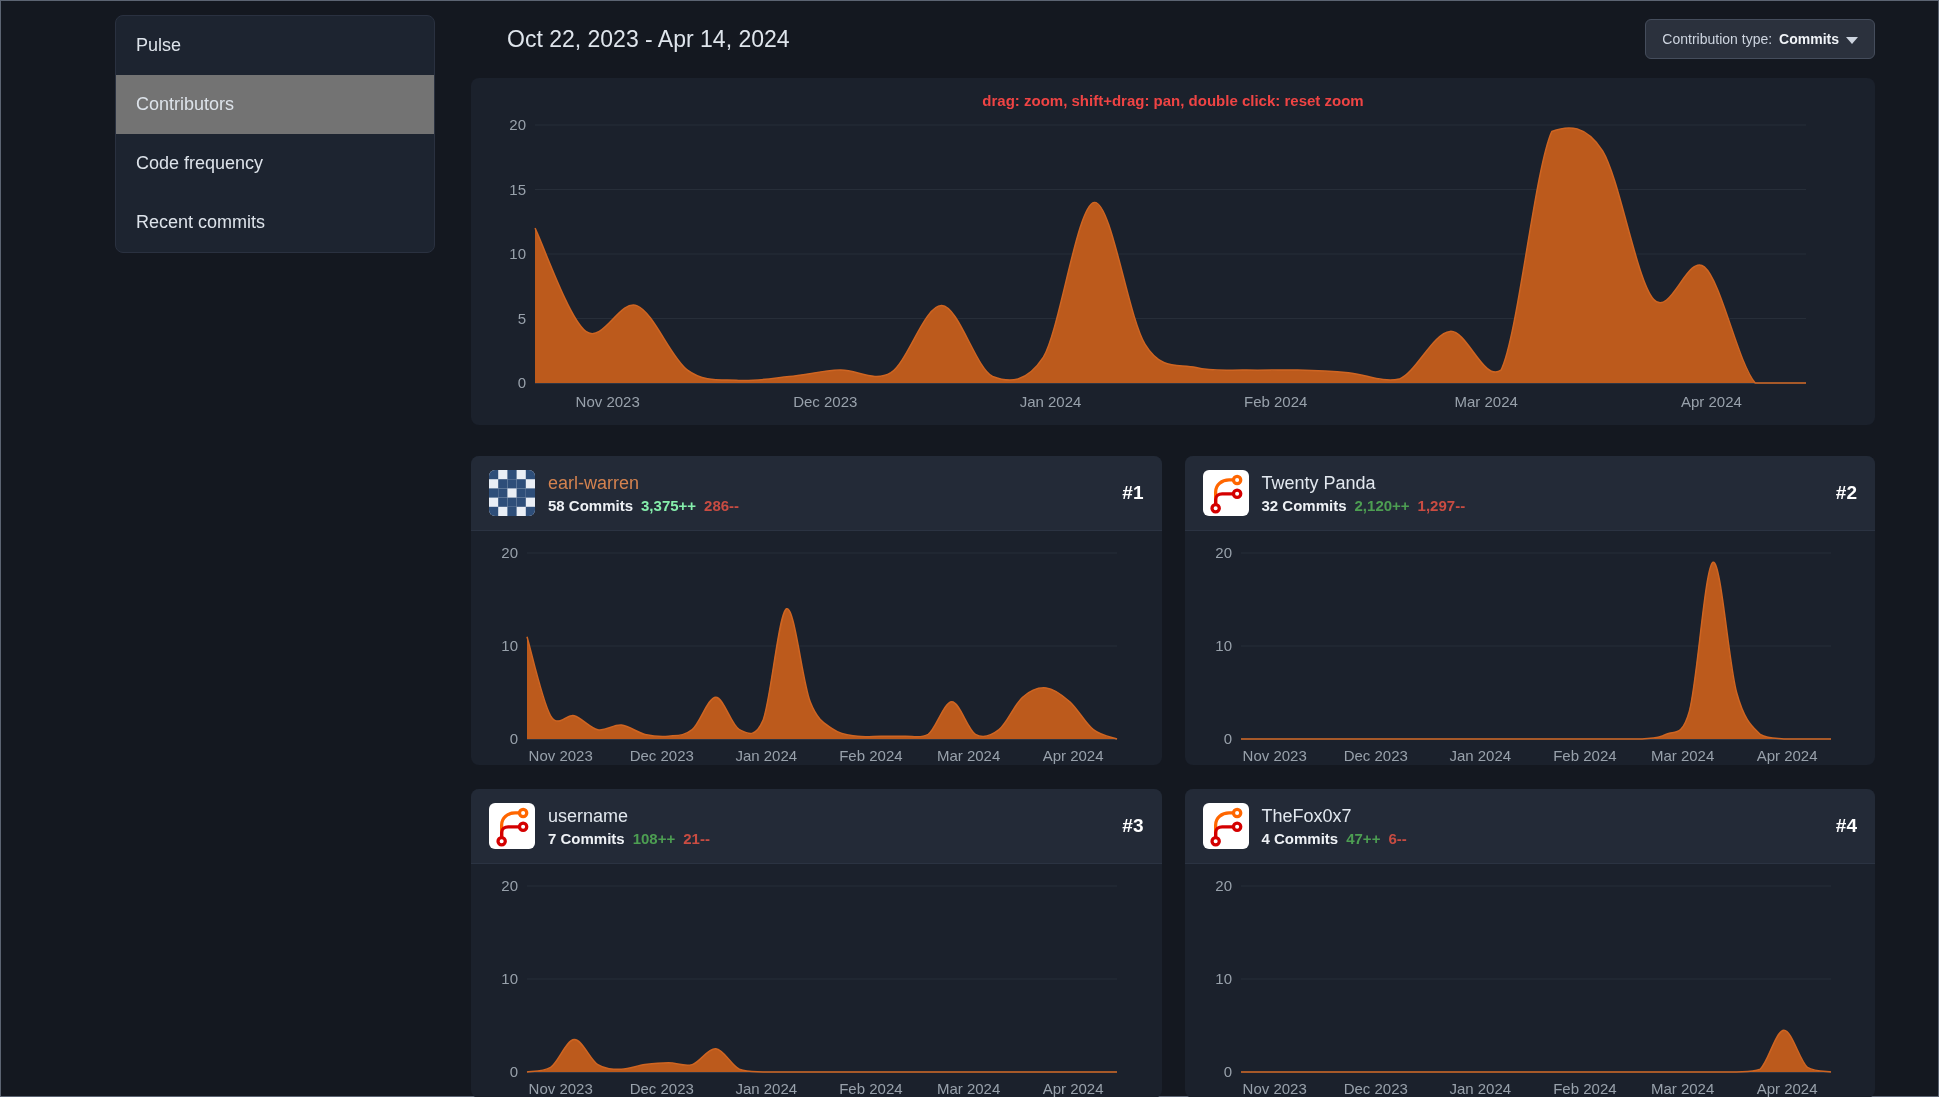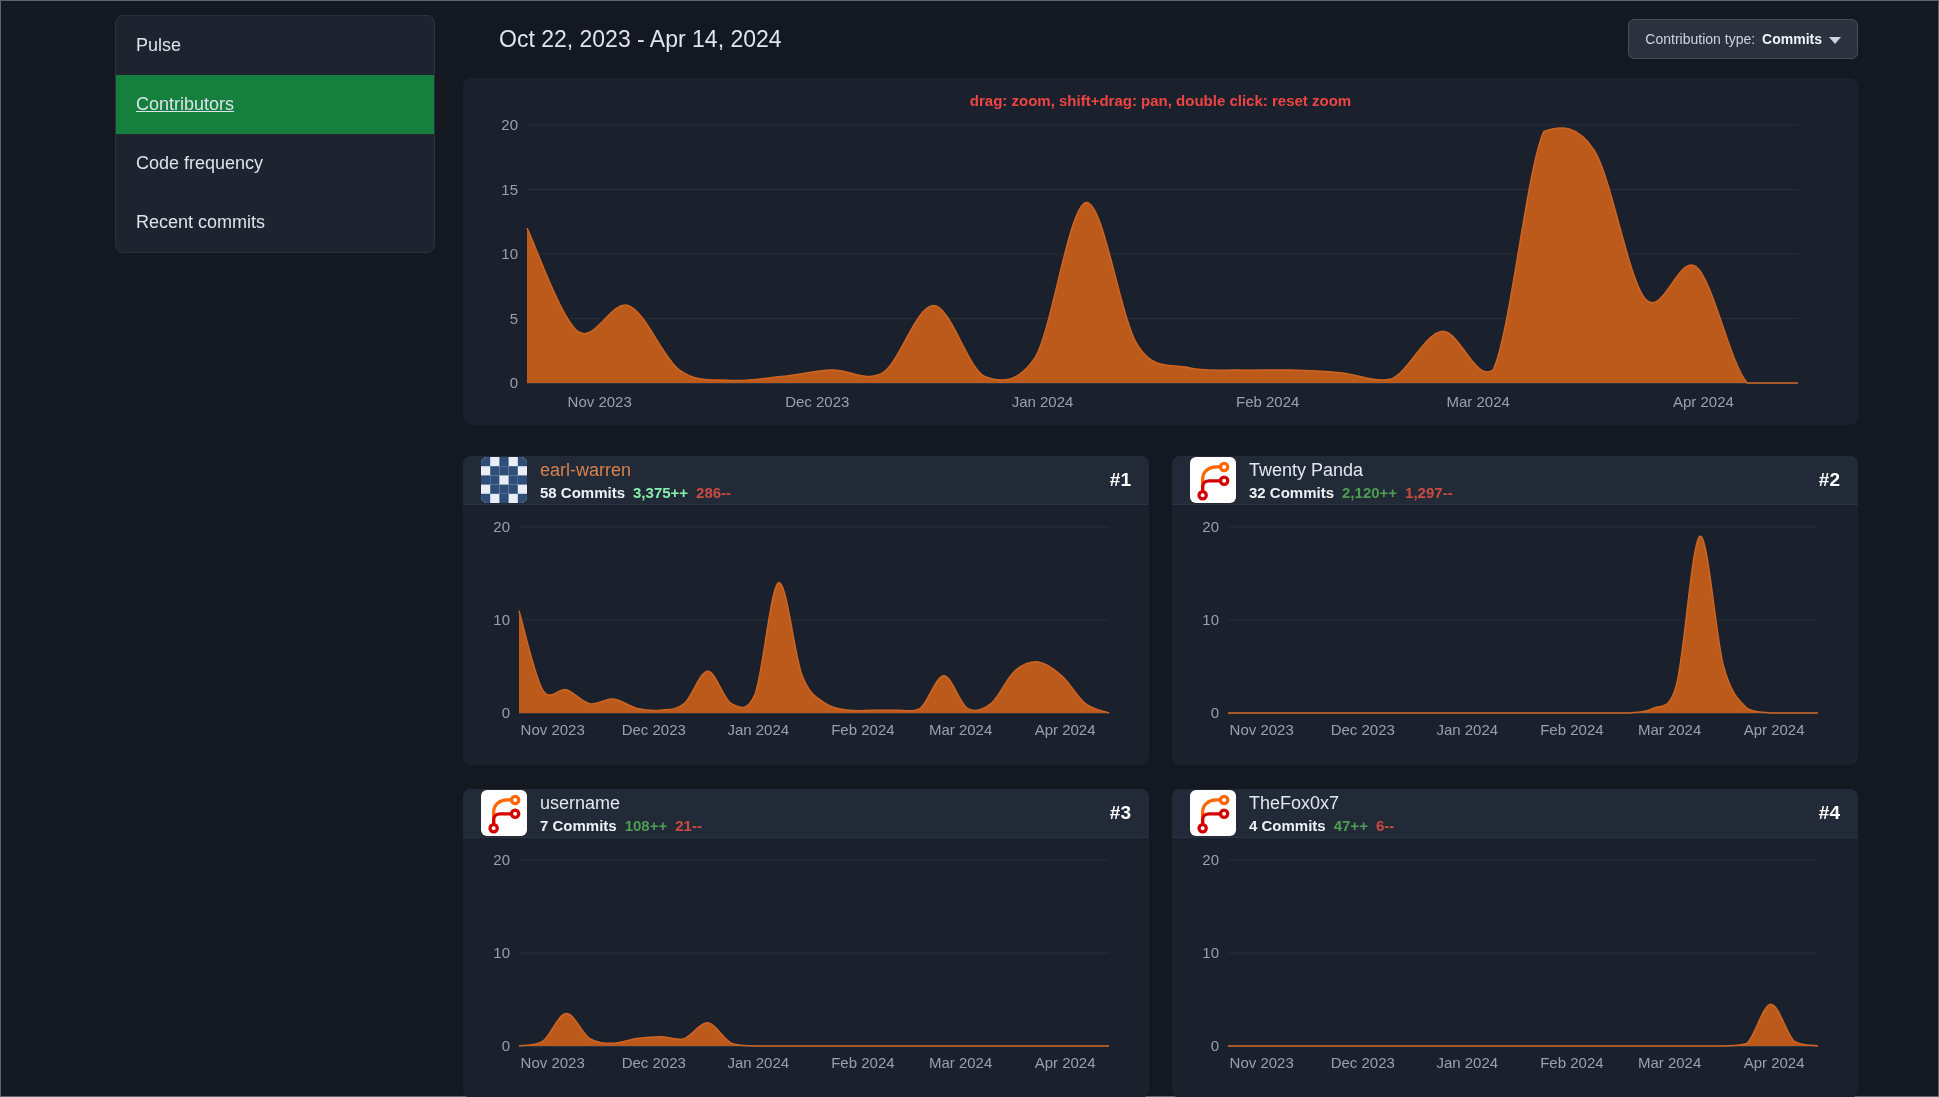--- a/index.html
+++ b/index.html
@@ -4,41 +4,41 @@
 <style>
   * { box-sizing: border-box; margin: 0; padding: 0; }
   html,body { width: 1939px; height: 1097px; }
   body {
     background: #141820;
     font-family: "Liberation Sans", sans-serif;
     color: #d3dae3;
     overflow: hidden;
     box-shadow: inset 0 0 0 1px #5c6472;
   }
-  .app { display: flex; gap: 28px; padding: 15px 81px 0 115px; border-radius: 18px; }
+  .app { display: flex; gap: 36px; padding: 15px 64px 0 115px; border-radius: 18px; }
 
   
   .sidebar { width: 320px; flex: 0 0 320px; }
   .menu {
     background: #1d2430;
     border: 1px solid #2a3140;
     border-radius: 8px;
     overflow: hidden;
   }
   .menu-item {
     display: block;
     line-height: 59px;
     height: 59px;
     padding: 0 20px;
     font-size: 18px;
     color: #dde3ea;
     cursor: pointer;
     text-decoration: none;
   }
-  .menu-item.active { background: #15803d; text-decoration: underline; }
+  .menu-item.active { background: #737373; }
 
   
   .content { flex: 1 1 auto; min-width: 0; }
   .content-header { display: flex; align-items: center; height: 48px; margin-left: 36px; }
   .date-range { font-size: 23px; font-weight: 500; color: #dfe5ec; }
   .contrib-type-btn {
     margin-left: auto;
     display: flex; align-items: center; gap: 7px;
     background: #2b313d;
     border: 1px solid #454d5c;
@@ -77,21 +77,21 @@
     display: grid;
     grid-template-columns: 1fr 1fr;
     gap: 24px 23px;
   }
   .card { background: #1b212c; border-radius: 8px; overflow: hidden; height: 309px; }
   .card-head {
     display: flex; align-items: center; gap: 13px;
     background: #232a37;
     border-bottom: 1px solid #2b3342;
     padding: 9px 18px;
-    height: 49px;
+    height: 75px;
   }
   .avatar {
     width: 46px; height: 46px; flex: 0 0 46px;
     border-radius: 6px; overflow: hidden; display: block;
     cursor: pointer;
   }
   .avatar svg { display: block; width: 100%; height: 100%; }
   .who { display: flex; flex-direction: column; gap: 3px; }
   .name { font-size: 18px; text-decoration: none; cursor: pointer; }
   .stats { font-size: 15px; font-weight: bold; color: #eef1f5; display: flex; gap: 8px; }

